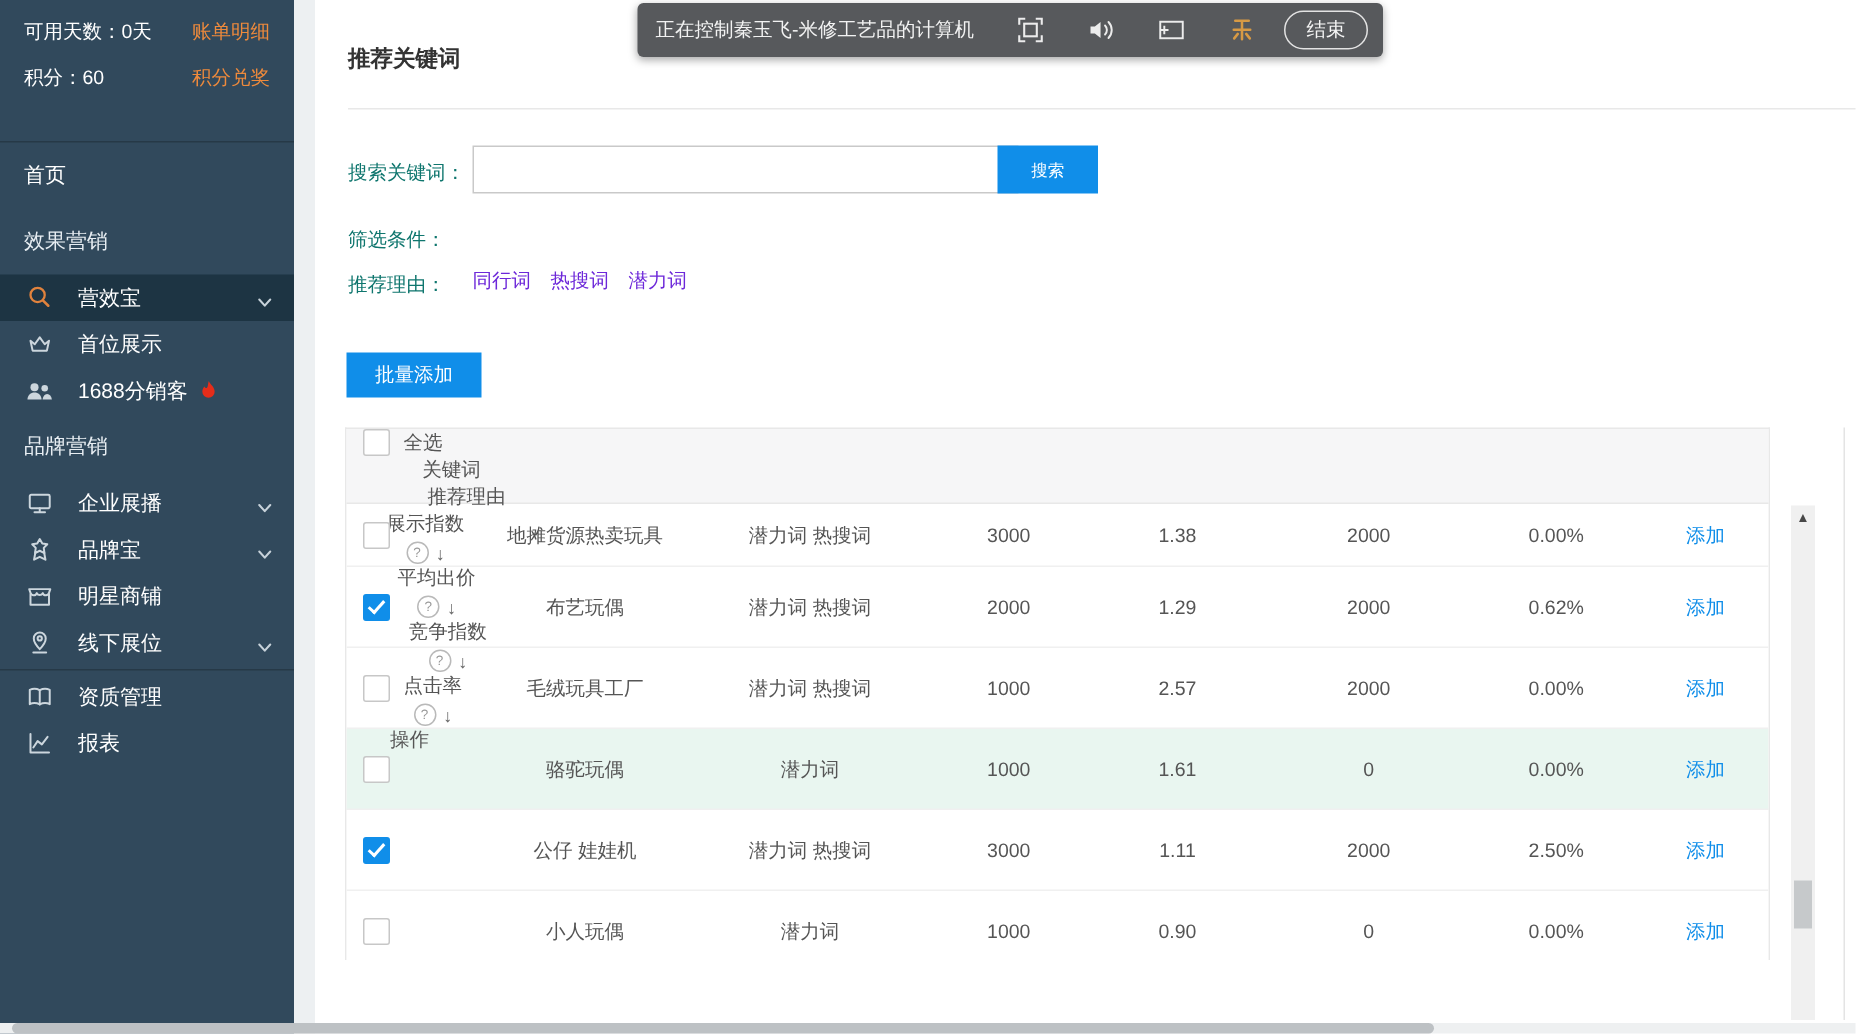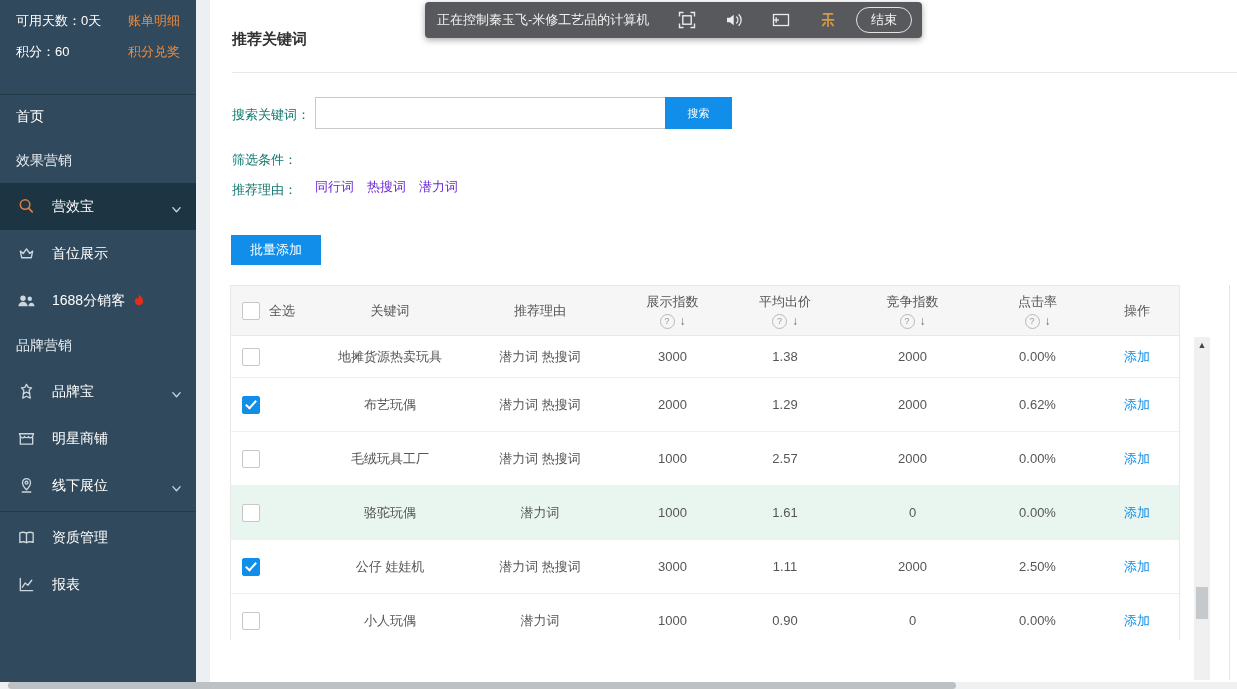--- a/index.html
+++ b/index.html
@@ -8,21 +8,21 @@
     background:#fff;font-family:"Liberation Sans","DejaVu Sans",sans-serif;
     -webkit-font-smoothing:antialiased;
   }
   
   #sidebar{position:absolute;left:0;top:0;width:196px;height:689px;background:#31495c;}
   #gutter{position:absolute;left:196px;top:0;width:14px;height:689px;background:#edf0f2;}
   .acct{height:95px;padding:12px 16px 0;border-bottom:1px solid rgba(0,0,0,.22);box-sizing:border-box;}
   .acct-row{display:flex;justify-content:space-between;align-items:center;margin-bottom:13px;}
   .acct-label{color:#ffffff;font-size:13px;}
   .acct-link{color:#ee8a3c;font-size:13px;cursor:pointer;text-decoration:none;}
-  .s-item{height:47px;display:flex;align-items:center;padding:0 16px;color:#fff;font-size:14px;
+  .s-item{height:31px;display:flex;align-items:center;padding:0 16px;color:#fff;font-size:14px;
     cursor:pointer;position:relative;box-sizing:border-box;}
   .s-item.plain{height:44px;}
   .s-section{height:44px;display:flex;align-items:center;padding:0 16px;color:#e7edf2;font-size:14px;}
   .s-item.selected{background:#1d3443;}
   .s-ico{width:20px;height:20px;margin-right:16px;display:flex;align-items:center;justify-content:center;flex:0 0 20px;}
   .s-chev{position:absolute;right:14px;top:50%;margin-top:-5px;width:11px;height:11px;}
   .s-div{height:0;border-bottom:1px solid rgba(0,0,0,.22);margin:2px 0;}
   .fire{margin-left:6px;display:inline-flex;}
   
   #ctrlbar{position:absolute;left:425px;top:2px;width:497px;height:36px;background:#57595c;
@@ -42,21 +42,21 @@
     box-sizing:content-box;padding:0 8px;font-size:13px;color:#333;outline:none;}
   #search-btn{position:absolute;left:455px;top:97px;width:67px;height:32px;background:#108ee9;color:#fff;
     border:none;font-size:11px;cursor:pointer;}
   #reason-links{position:absolute;left:105px;top:178px;display:flex;gap:13px;}
   .r-link{color:#6d28d9;font-size:13px;cursor:pointer;text-decoration:none;}
   #batch-btn{position:absolute;left:21px;top:235px;width:90px;height:30px;background:#108ee9;color:#fff;
     border:none;font-size:13px;cursor:pointer;}
   
   #kw-table{position:absolute;left:20px;top:285px;width:950px;border:1px solid #e8e8e8;border-bottom:none;
     box-sizing:border-box;font-size:13px;color:#555;}
-  .thead{display:flex;height:50px;background:#f6f6f7;border-bottom:1px solid #e8e8e8;box-sizing:border-box;}
+  .thead{display:flex;height:50px;background:#f6f6f7;border-bottom:1px solid #e8e8e8;box-sizing:border-box;flex-direction:column;}
   .tbody{height:304px;overflow:hidden;}
   .trow{display:flex;height:54px;border-bottom:1px solid #f0f0f0;background:#fff;box-sizing:border-box;}
   .trow.short{height:42px;}
   .trow.hl{background:#e9f6f0;}
   .c{display:flex;align-items:center;justify-content:center;box-sizing:border-box;}
   .c1{width:89px;justify-content:flex-start;padding-left:11px;}
   .c2{width:140px;}.c3{width:160px;}.c4{width:105px;}.c5{width:120px;}
   .c6{width:135px;}.c7{width:115px;}.c8{width:84px;}
   .hcol{flex-direction:column;justify-content:center;gap:3px;}
   .sortrow{display:flex;align-items:center;gap:5px;}
@@ -131,20 +131,33 @@
           </svg>
         </span>
         <span>1688分销客</span>
         <span class="fire">
           <svg width="16" height="16" viewBox="0 0 16 16">
             <path d="M8.2 1c.9 2.6 3.9 3.7 3.9 7.1a4.1 4.1 0 0 1-8.2 0c0-1.4.6-2.5 1.4-3.4.3.8 1 1.4 1.7.8.8-.7.6-3 1.2-4.5z" fill="#e52d1a"></path>
           </svg>
         </span>
       </div>
       <div class="s-section">品牌营销</div>
+      <div class="s-item">
+        <span class="s-ico">
+          <svg width="19" height="19" viewBox="0 0 20 20">
+            <rect x="3" y="4" width="14" height="9.5" rx="1" fill="none" stroke="#ccd6dd" stroke-width="1.4" stroke-linecap="round" stroke-linejoin="round"></rect>
+            <line x1="10" y1="13.5" x2="10" y2="16.2" fill="none" stroke="#ccd6dd" stroke-width="1.4" stroke-linecap="round" stroke-linejoin="round"></line>
+            <line x1="6.3" y1="16.4" x2="13.7" y2="16.4" fill="none" stroke="#ccd6dd" stroke-width="1.4" stroke-linecap="round" stroke-linejoin="round"></line>
+          </svg>
+        </span>
+        <span>企业展播</span>
+        <span class="s-chev"><svg width="11" height="11" viewBox="0 0 12 12">
+            <polyline points="2,4 6,8.5 10,4" fill="none" stroke="#c7d2da" stroke-width="1.5" stroke-linecap="round" stroke-linejoin="round"></polyline>
+          </svg></span>
+      </div>
       <div class="s-item">
         <span class="s-ico">
           <svg width="19" height="19" viewBox="0 0 20 20">
             <path d="M10 2.5l1.8 3.1 3.5.5-2.5 2.6.5 3.6-3.3-1.6-3.3 1.6.5-3.6L4.7 6.1l3.5-.5z" fill="none" stroke="#ccd6dd" stroke-width="1.4" stroke-linecap="round" stroke-linejoin="round"></path>
             <path d="M7 11.5 L6 17 L10 15 L14 17 L13 11.5" fill="none" stroke="#ccd6dd" stroke-width="1.4" stroke-linecap="round" stroke-linejoin="round"></path>
           </svg>
         </span>
         <span>品牌宝</span>
         <span class="s-chev"><svg width="11" height="11" viewBox="0 0 12 12">
             <polyline points="2,4 6,8.5 10,4" fill="none" stroke="#c7d2da" stroke-width="1.5" stroke-linecap="round" stroke-linejoin="round"></polyline>

